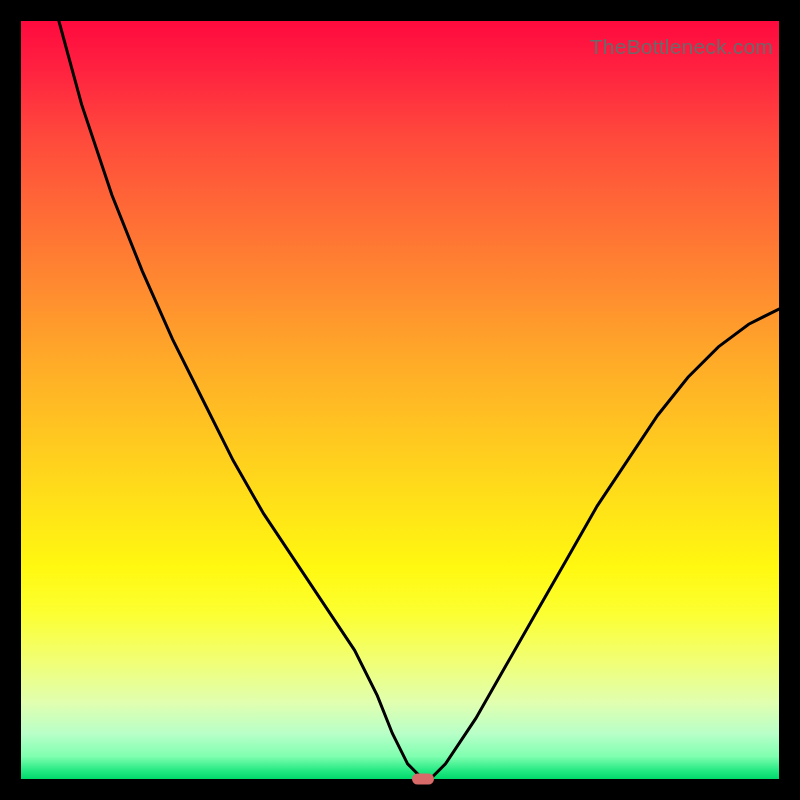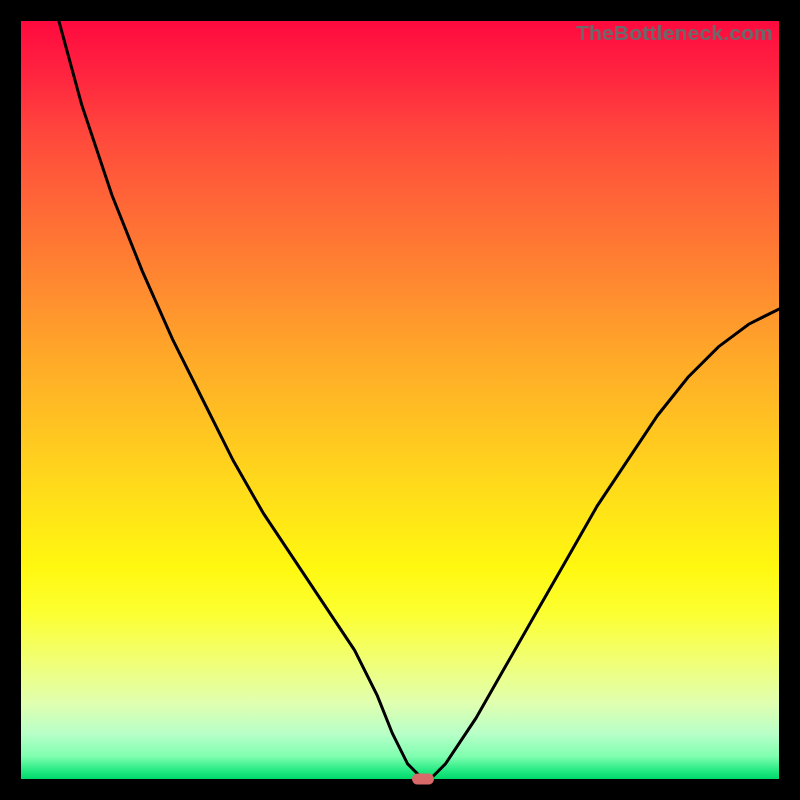--- a/index.html
+++ b/index.html
@@ -39,25 +39,25 @@
       #f2ff70 84%,
       #e0ffb0 90%,
       #b8ffc8 94%,
       #80ffb0 97%,
       #20e880 99%,
       #00d86a 100%
     );
   }
   .watermark {
     position: absolute;
-    top: 0px;
+    top: 14px;
     right: 6px;
     color: #6a6a6a;
     font-size: 21px;
-    font-weight: 700;
+    font-weight: 400;
     letter-spacing: 0.2px;
     user-select: none;
   }
   .curve {
     position: absolute;
     left: 0;
     top: 0;
   }
   .marker {
     position: absolute;

